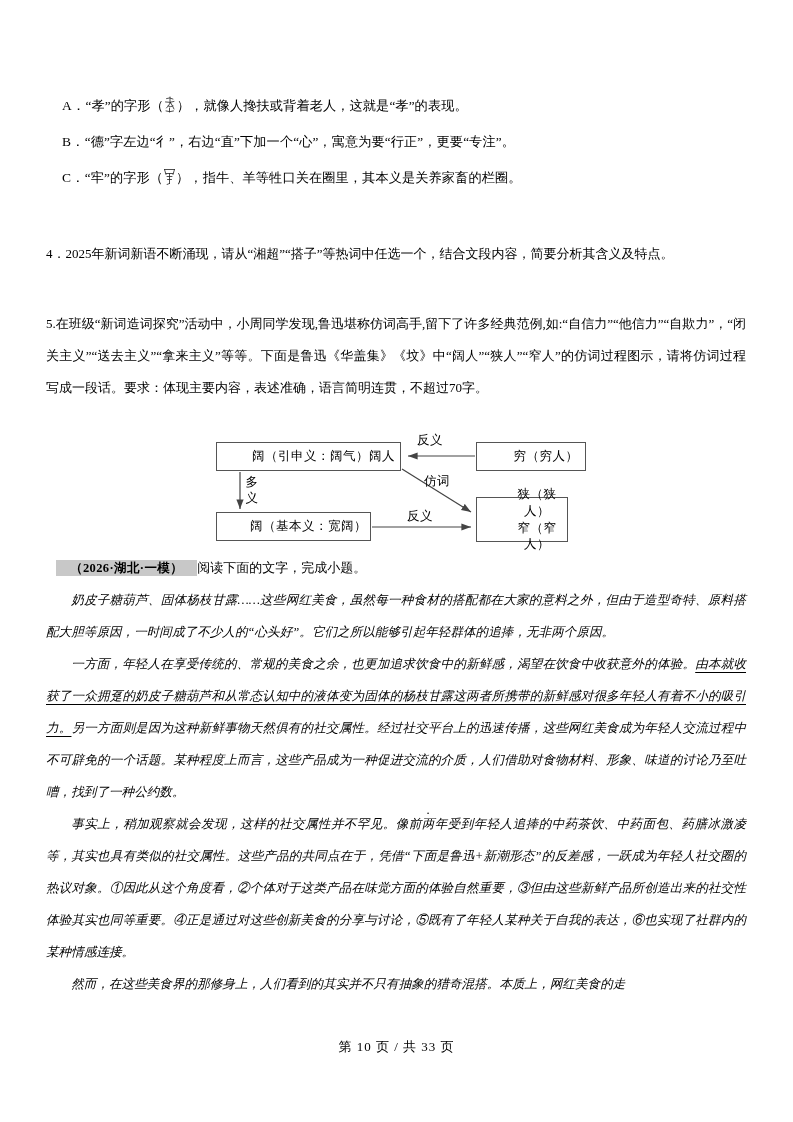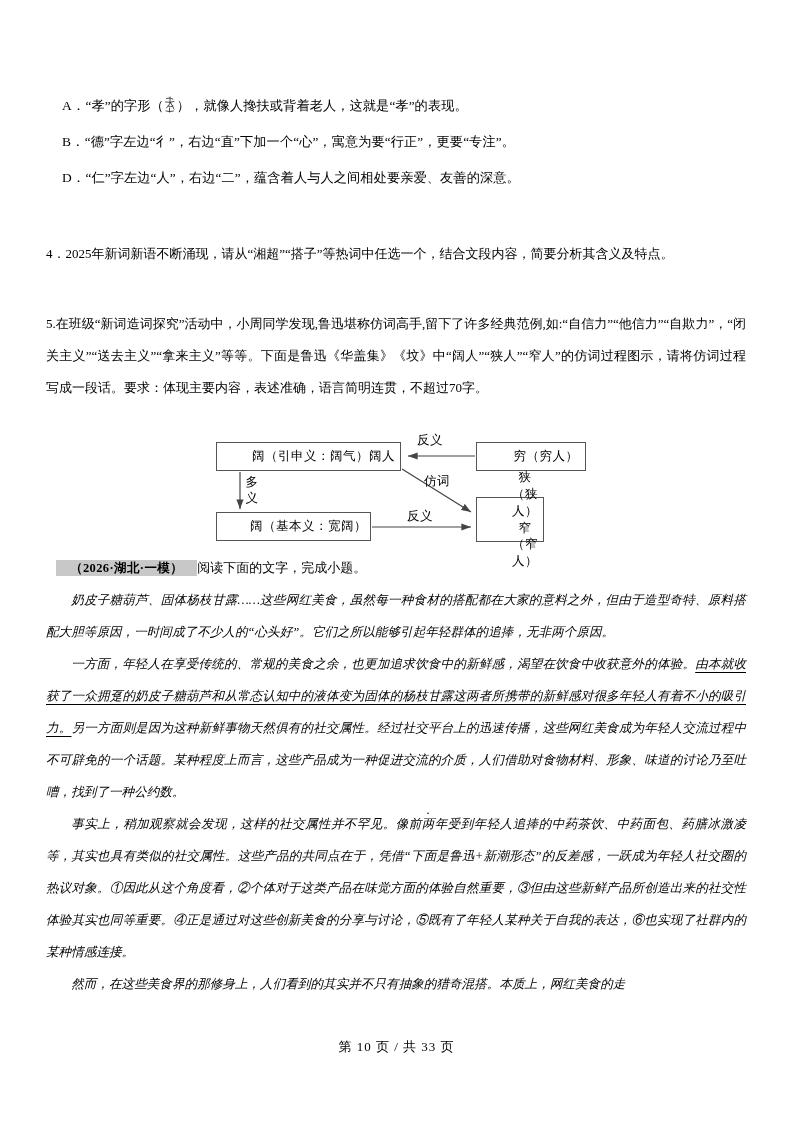--- a/index.html
+++ b/index.html
@@ -83,21 +83,21 @@
     font-family: "Liberation Serif", serif;
     display: flex;
     align-items: center;
     justify-content: center;
     letter-spacing: 0.5px;
     padding-left: 30px;
   }
   #box-kuo-ext { left: 4px;   top: 6px;  width: 185px; height: 29px; }
   #box-qiong   { left: 264px; top: 6px;  width: 110px;  height: 29px; }
   #box-kuo-bas { left: 4px;   top: 76px; width: 155px; height: 29px; }
-  #box-xia-zhai{ left: 264px; top: 61px; width: 68px;  height: 45px;
+  #box-xia-zhai{ left: 264px; top: 61px; width: 92px;  height: 45px;
                  flex-direction: column; line-height: 1.35; align-items: flex-end; }
   .dlabel {
     position: absolute;
     font-size: 12.5px;
     font-family: "Liberation Serif", serif;
     letter-spacing: 0.5px;
     background: transparent;
     white-space: nowrap;
   }
   #lbl-fanyi-top    { left: 205px; top: -4px; }
@@ -199,24 +199,35 @@
           <path d="M11 24 L11 32"></path>
           <path d="M4 30 q8 3 15 0"></path>
         </g>
       </svg></span><span>），就像人搀扶或背着老人，这就是“孝”的表现。</span>
     </div>
 
     <div class="opt-line">
       <span class="opt-letter">B．</span><span>“德”字左边“彳”，右边“直”下加一个“心”，寓意为要“行正”，更要“专注”。</span>
     </div>
 
-
     <div class="opt-line">
-      <span class="opt-letter">D．</span><span>“仁”字左边“人”，右边“二”，蕴含着人与人之间相处要亲爱、友善的深意。</span>
-    </div>
+      <span class="opt-letter">C．</span><span>“牢”的字形（</span><span class="glyph"><svg width="13" height="17" viewBox="0 0 26 34">
+        <g stroke="#222" fill="none" stroke-width="1.6" stroke-linecap="round">
+          <path d="M3 3 L23 3"></path>
+          <path d="M3 3 L6 13"></path>
+          <path d="M23 3 L20 13"></path>
+          <path d="M6 11 L20 11"></path>
+          <path d="M13 11 L13 31"></path>
+          <path d="M8 17 L18 17"></path>
+          <path d="M9 23 L17 23"></path>
+          <path d="M13 31 q-3 1 -5 2"></path>
+        </g>
+      </svg></span><span>），指牛、羊等牲口关在圈里，其本义是关养家畜的栏圈。</span>
+    </div>
+
   </div>
 
   <div class="qblock" id="q4">4．2025年新词新语不断涌现，请从“湘超”“搭子”等热词中任选一个，结合文段内容，简要分析其含义及特点。</div>
 
   <div class="qblock" id="q5">5.在班级“新词造词探究”活动中，小周同学发现,鲁迅堪称仿词高手,留下了许多经典范例,如:“自信力”“他信力”“自欺力”，“闭关主义”“送去主义”“拿来主义”等等。下面是鲁迅《华盖集》《坟》中“阔人”“狭人”“窄人”的仿词过程图示，请将仿词过程写成一段话。要求：体现主要内容，表述准确，语言简明连贯，不超过70字。</div>
 
   <div class="diagram">
 
     <svg class="wires">
       <defs>

